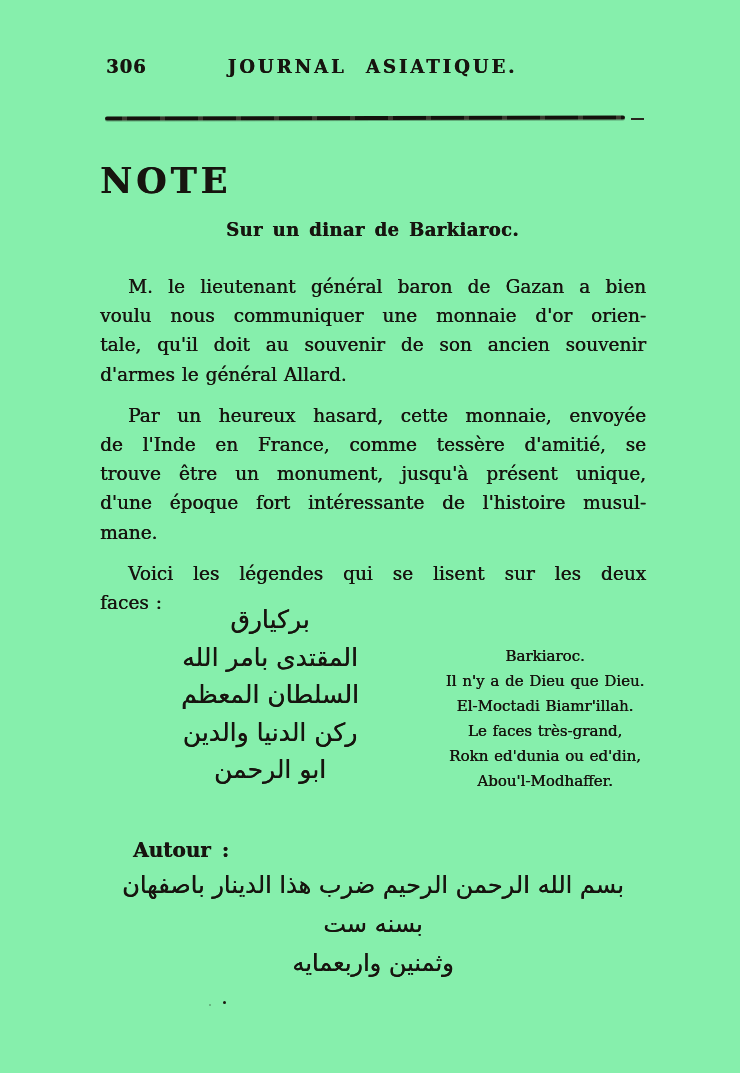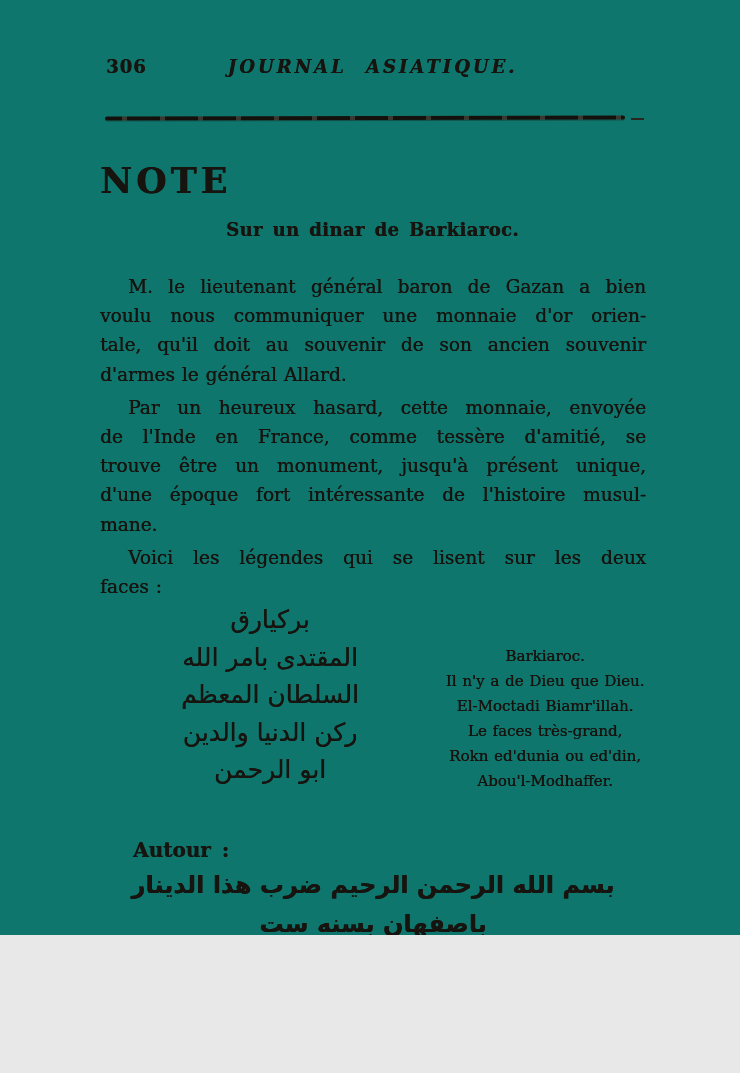--- a/index.html
+++ b/index.html
@@ -1,34 +1,34 @@
 <!DOCTYPE html>
 <html><head>
 <meta charset="utf-8">
 <style>
   html,body{margin:0;padding:0;background:#e8e8e8;}
   .page{
     position:relative;
-    width:740px;height:935px;
+    width:740px;height:1073px;
     margin:0 auto;
-    background:#0f766e;
+    background:#86efac;
     color:#17140f;
     font-family:"DejaVu Serif", serif;
     overflow:hidden;
     text-shadow:0.4px 0 0 currentColor; 
   }
   
   .page-number{
     position:absolute;left:106px;top:56px;
     font-size:18px;font-weight:bold;letter-spacing:1px;
   }
   .journal-title{
     position:absolute;left:100px;top:56px;width:545px;
     text-align:center;font-size:18px;font-weight:bold;
-    letter-spacing:3px;word-spacing:10px;font-style:italic;
+    letter-spacing:3px;word-spacing:10px;
   }
   .header-rule{
     position:absolute;left:105px;top:116px;width:520px;height:4px;
     background:
       repeating-linear-gradient(90deg,#14110c 0 17px,#3c382f 17px 22px,#14110c 22px 38px);
     border-radius:2px;
     transform:skewY(-0.1deg);
     box-shadow:0 1px 0 rgba(20,17,12,.35);
   }
   .header-rule-dash{
@@ -53,21 +53,21 @@
   .body-line{
     text-align:justify;
     -moz-text-align-last:justify;
     text-align-last:justify;
     word-spacing:1px;
     white-space:nowrap;
   }
   .body-line.just{white-space:normal;}
   .body-line.last{text-align-last:left;white-space:normal;}
   .body-line.indent{text-indent:28px;}
-  .para-gap{margin-top:4px;}
+  .para-gap{margin-top:12px;}
   
   .arabic-col{
     position:absolute;left:122px;top:601px;width:296px;
     direction:rtl;text-align:center;
     font-family:"DejaVu Sans", sans-serif;
     font-size:25px;line-height:37.5px;
     text-shadow:0.3px 0 0 currentColor;
   }
   .french-col{
     position:absolute;left:412px;top:644px;width:266px;
@@ -78,21 +78,20 @@
   .autour-label{
     position:absolute;left:133px;top:838px;
     font-size:20px;font-weight:bold;word-spacing:4px;
   }
   .around-arabic{
     position:absolute;left:95px;top:866px;width:556px;
     direction:rtl;text-align:center;
     font-family:"DejaVu Sans", sans-serif;
     font-size:24px;line-height:39px;
     text-shadow:0.3px 0 0 currentColor;
-    font-weight:bold;
   }
   
   .caption{
     position:absolute;left:90px;top:947px;width:560px;
     text-align:center;font-size:17.5px;line-height:30px;
     word-spacing:3px;
   }
   
   .speck{position:absolute;background:#1a160f;border-radius:50%;}
   .speck.s1{left:223px;top:1001px;width:3px;height:3px;}

